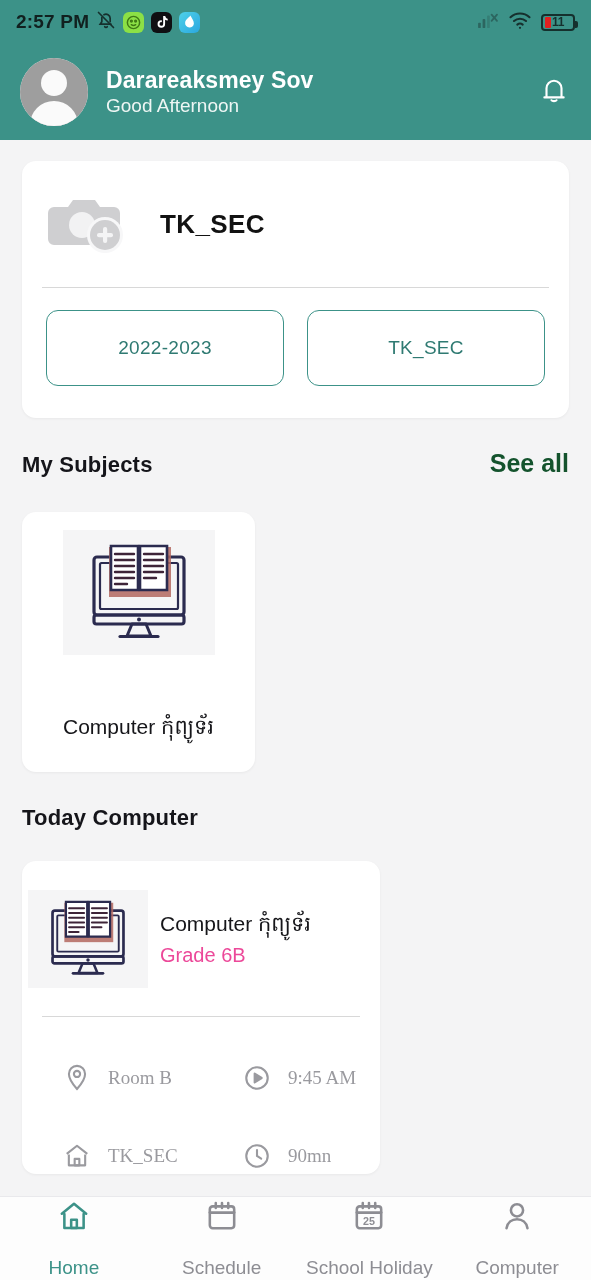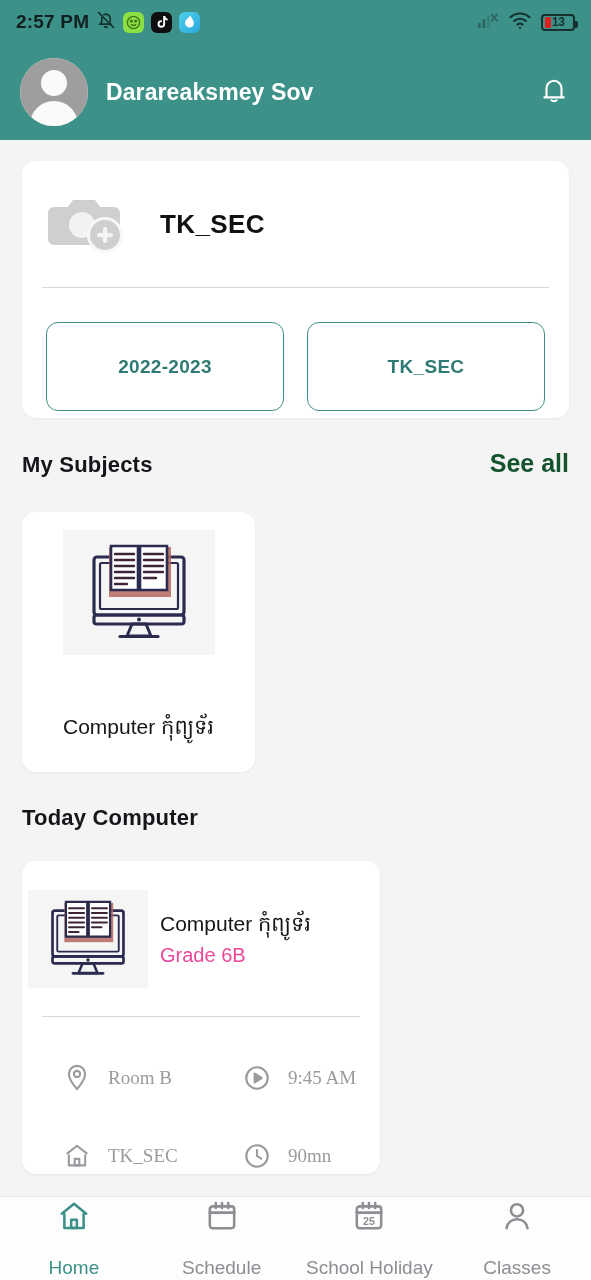--- a/index.html
+++ b/index.html
@@ -61,23 +61,23 @@
   .school-card{
     position:absolute; left:22px; top:161px; width:547px; height:257px;
     box-shadow:0 1px 3px rgba(0,0,0,.05);
   }
   .sc-top{ height:126px; display:flex; align-items:center; padding:0 26px; }
   .cam-wrap{ width:84px; height:70px; position:relative; flex:0 0 auto; }
   .sc-title{ margin-left:28px; font-size:26px; font-weight:700; color:#121212; letter-spacing:.4px; }
   .sc-divider{ height:1px; background:#d8d8d8; margin:0 20px; }
   .sc-chips{ display:flex; gap:23px; padding:22px 24px 0; }
   .chip{
-    flex:1; height:89px; border:1.6px solid #3c9288; border-radius:12px;
+    flex:1; height:76px; border:1.6px solid #3c9288; border-radius:12px;
     display:flex; align-items:center; justify-content:center;
-    font-size:19px; font-weight:700; color:#2f7a72; background:#fff; letter-spacing:.3px;margin-top:12px;
+    font-size:19px; font-weight:400; color:#2f7a72; background:#fff; letter-spacing:.3px;
   }
 
   
   .sec-head{ position:absolute; left:22px; width:547px; display:flex;
              align-items:baseline; }
   .sec-title{ font-size:22px; font-weight:700; color:#15151a; letter-spacing:.2px; }
   .sec-link{ margin-left:auto; font-size:25px; font-weight:700; color:#14532d;text-align:center; }
 
   
   .subject-card{
@@ -169,33 +169,34 @@
       <span>
         <svg width="24" height="19" viewBox="0 0 24 19" fill="none" stroke="#16302d" stroke-width="2.1" stroke-linecap="round">
           <path d="M2.5 6.2a14 14 0 0 1 19 0"></path>
           <path d="M6 10a9 9 0 0 1 12 0"></path>
           <path d="M9.3 13.6a4.2 4.2 0 0 1 5.4 0"></path>
           <circle cx="12" cy="16.8" r="1.1" fill="#16302d" stroke="none"></circle>
         </svg>
       </span>
       <span class="batt">
         <span class="batt-fill"></span>
-        <span class="batt-num">13</span>
+        <span class="batt-num">11</span>
       </span>
     </div>
   </div>
 
   <div class="header">
     <div class="avatar">
       <span class="av-inner"></span>
       <span class="av-head"></span>
       <span class="av-body"></span>
     </div>
     <div class="hd-text">
       <span class="hd-name">Darareaksmey Sov</span>
+      <span class="hd-greet">Good Afternoon</span>
     </div>
     <div class="bell">
       <svg width="30" height="34" viewBox="0 0 24 26" fill="none" stroke="#ffffff" stroke-width="1.7" stroke-linecap="round" stroke-linejoin="round">
         <path d="M6 17V10a6 6 0 0 1 12 0v7"></path>
         <path d="M4.3 17.3h15.4"></path>
         <path d="M10 19.6c.6.9 3.4.9 4 0"></path>
       </svg>
     </div>
   </div>
 
@@ -383,18 +384,18 @@
       <span class="nav-lbl">School Holiday</span>
     </div>
 
     <div class="nav-item">
       <span>
         <svg width="34" height="34" viewBox="0 0 24 24" fill="none" stroke="#8d8d93" stroke-width="1.8" stroke-linecap="round">
           <circle cx="12" cy="8" r="4.3"></circle>
           <path d="M4.6 20.6c.7-4.1 3.8-6.3 7.4-6.3s6.7 2.2 7.4 6.3"></path>
         </svg>
       </span>
-      <span class="nav-lbl">Classes</span>
+      <span class="nav-lbl">Computer</span>
     </div>
 
   </div>
 
 </div>
 
 </body></html>

